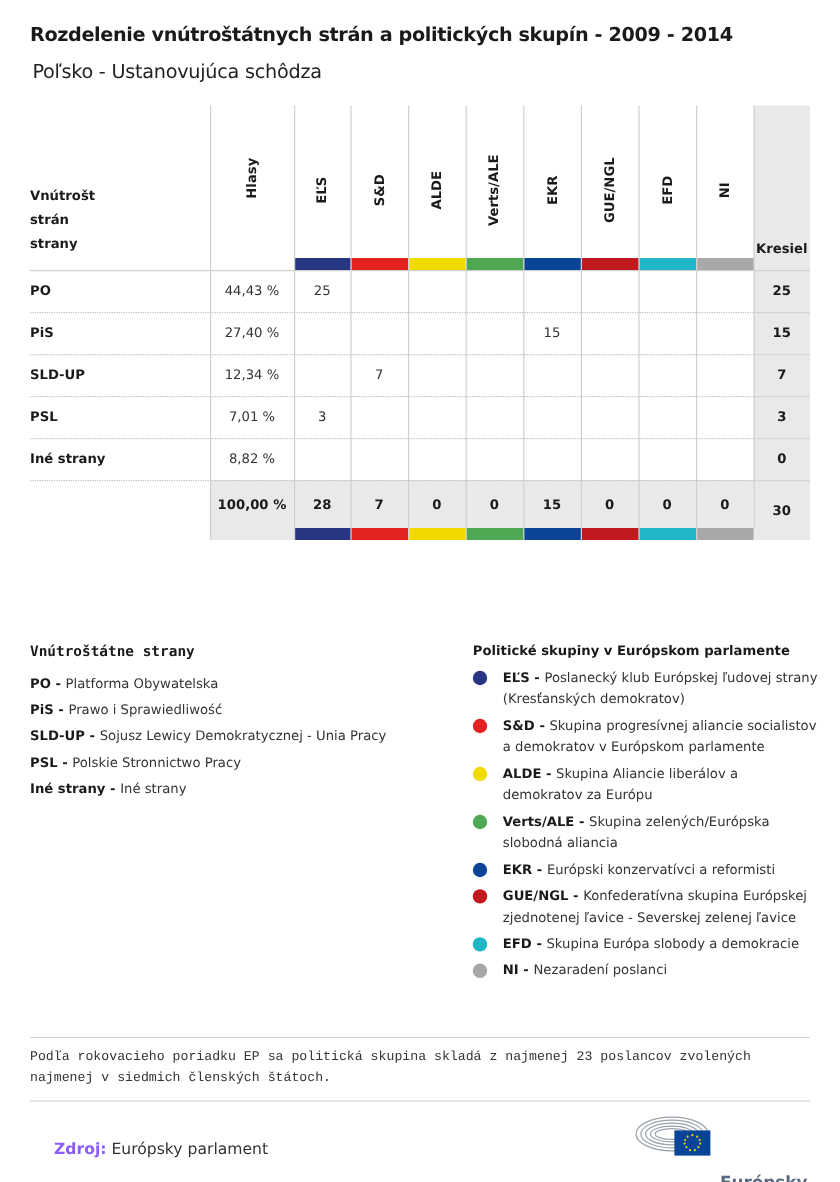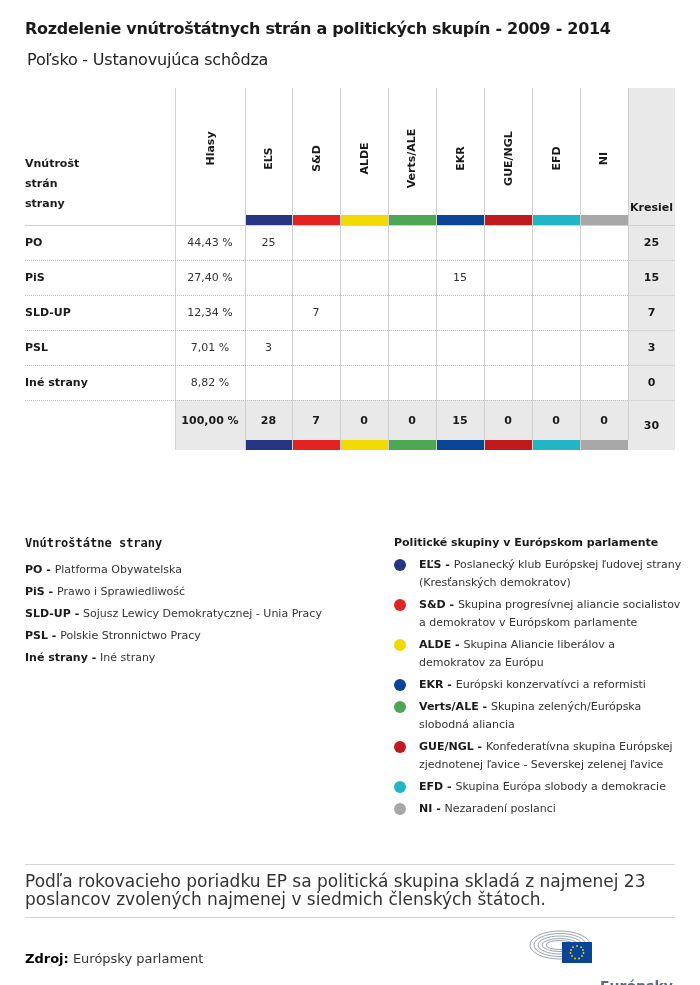--- a/index.html
+++ b/index.html
@@ -37,23 +37,23 @@
   .ll-item { font-size: 11px; line-height: 22px; color: #333; white-space: nowrap; }
   .ll-item b { color: #1a1a1a; }
 
   .legend-right { position: absolute; left: 394px; top: 536px; width: 290px; }
   .legend-right h3 { font-size: 11px; font-weight: bold; color: #1a1a1a; margin-bottom: 7px; }
   .lr-item { position: relative; padding-left: 25px; font-size: 11px; line-height: 18px; color: #333; margin-bottom: 4px; }
   .lr-item b { color: #1a1a1a; }
   .dot { position: absolute; left: 0; top: 3px; width: 12px; height: 12px; border-radius: 50%; }
 
   .rule { position: absolute; left: 25px; width: 650px; height: 1px; background: #d4d4d4; }
-  .note { position: absolute; left: 25px; top: 872px; width: 640px; font-size: 17px; line-height: 18px; color: #333; }
+  .note { position: absolute; left: 25px; top: 872px; width: 640px; font-size: 11px; line-height: 18px; color: #333; font-family: Liberation Mono, monospace; }
   .source { position: absolute; left: 25px; top: 951px; font-size: 13px; color: #333; }
-  .source b { color: #000000; }
+  .source b { color: #8b5cf6; margin-left: 20px; }
 
   .logo { position: absolute; left: 528px; top: 928px; width: 150px; height: 38px; }
   .logo-text { position: absolute; left: 72px; top: 2px; font-size: 14px; font-weight: bold; line-height: 16px; color: #5a6a80; margin-top: 48px; }
 </style>
 </head>
 <body>
 
 <div class="title">Rozdelenie vnútroštátnych strán a politických skupín - 2009 - 2014</div>
 <div class="subtitle">Poľsko - Ustanovujúca schôdza</div>
 
@@ -222,22 +222,22 @@
   <div class="ll-item"><b>SLD-UP</b><b> - </b><span>Sojusz Lewicy Demokratycznej - Unia Pracy</span></div>
   <div class="ll-item"><b>PSL</b><b> - </b><span>Polskie Stronnictwo Pracy</span></div>
   <div class="ll-item"><b>Iné strany</b><b> - </b><span>Iné strany</span></div>
 </div>
 
 <div class="legend-right">
   <h3>Politické skupiny v Európskom parlamente</h3>
   <div class="lr-item"><span class="dot" style="background:#273582"></span><b>EĽS</b><b> - </b><span>Poslanecký klub Európskej ľudovej strany (Kresťanských demokratov)</span></div>
   <div class="lr-item"><span class="dot" style="background:#e32322"></span><b>S&amp;D</b><b> - </b><span>Skupina progresívnej aliancie socialistov a demokratov v Európskom parlamente</span></div>
   <div class="lr-item"><span class="dot" style="background:#f0da00"></span><b>ALDE</b><b> - </b><span>Skupina Aliancie liberálov a demokratov za Európu</span></div>
+  <div class="lr-item"><span class="dot" style="background:#4ea752"></span><b>Verts/ALE</b><b> - </b><span>Skupina zelených/Európska slobodná aliancia</span></div>
   <div class="lr-item"><span class="dot" style="background:#0a4497"></span><b>EKR</b><b> - </b><span>Európski konzervatívci a reformisti</span></div>
-  <div class="lr-item"><span class="dot" style="background:#4ea752"></span><b>Verts/ALE</b><b> - </b><span>Skupina zelených/Európska slobodná aliancia</span></div>
   <div class="lr-item"><span class="dot" style="background:#c01a1e"></span><b>GUE/NGL</b><b> - </b><span>Konfederatívna skupina Európskej zjednotenej ľavice - Severskej zelenej ľavice</span></div>
   <div class="lr-item"><span class="dot" style="background:#20b6c5"></span><b>EFD</b><b> - </b><span>Skupina Európa slobody a demokracie</span></div>
   <div class="lr-item"><span class="dot" style="background:#a8a8a8"></span><b>NI</b><b> - </b><span>Nezaradení poslanci</span></div>
 </div>
 
 <div class="rule" style="top:864px"></div>
 <div class="note">Podľa rokovacieho poriadku EP sa politická skupina skladá z najmenej 23 poslancov zvolených najmenej v siedmich členských štátoch.</div>
 <div class="rule" style="top:917px"></div>
 
 <div class="source"><b>Zdroj:</b> <span>Európsky parlament</span></div>

